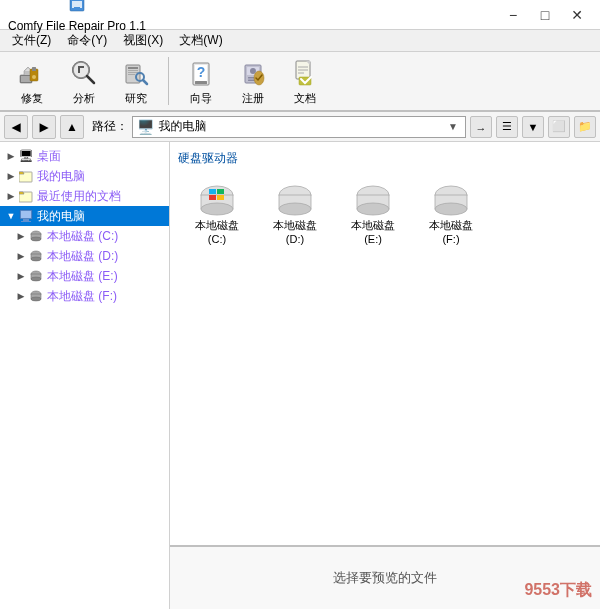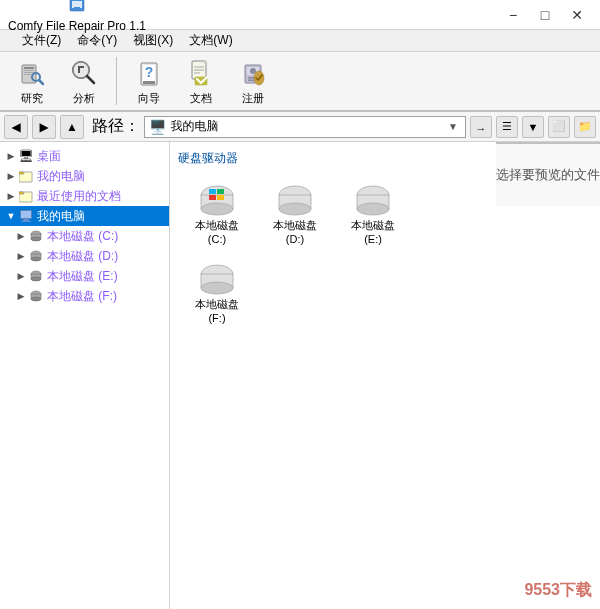--- a/index.html
+++ b/index.html
@@ -55,21 +55,21 @@
       border: none;
       background: transparent;
     }
 
     
     .menu-bar {
       height: 22px;
       background: #f0f0f0;
       display: flex;
       align-items: center;
-      padding: 0 14px;
+      padding: 0 4px;
       border-bottom: 1px solid #d0d0d0;
     }
     .menu-item {
       padding: 2px 8px;
       cursor: pointer;
       font-size: 12px;
       color: #000;
     }
 
     
@@ -128,21 +128,21 @@
       display: flex;
       align-items: center;
       justify-content: center;
       cursor: pointer;
       border: 1px solid #c0c0c0;
       background: #e8e8e8;
       border-radius: 2px;
       font-size: 12px;
     }
     .path-label {
-      font-size: 16px;
+      font-size: 12px;
       color: #000;
       margin-left: 4px;
     }
     .path-bar {
       display: flex;
       align-items: center;
       gap: 4px;
       flex: 1;
     }
     .path-input-container {
@@ -237,21 +237,21 @@
     .tree-label {
       font-size: 12px;
       color: #8b5cf6;
     }
     .tree-item.selected .tree-expand { color: white; }
 
     
     .right-panel {
       flex: 1;
       display: flex;
-      flex-direction: row;
+      flex-direction: column;
       background: white;
       overflow: hidden;
     }
     .right-panel-upper {
       flex: 1;
       padding: 8px;
       overflow: auto;
     }
     .section-title {
       font-size: 12px;
@@ -343,91 +343,105 @@
 
 <div class="menu-bar">
   <div class="menu-item">文件(Z)</div>
   <div class="menu-item">命令(Y)</div>
   <div class="menu-item">视图(X)</div>
   <div class="menu-item">文档(W)</div>
 </div>
 
 <div class="toolbar">
 
+  <div class="toolbar-btn">
+    <div class="toolbar-icon">
+      <svg width="32" height="32" viewBox="0 0 32 32">
+        <rect x="4" y="18" width="12" height="8" rx="1" fill="#888" stroke="#555" stroke-width="0.5"></rect>
+        <rect x="5" y="19" width="10" height="6" fill="#aaa"></rect>
+        <path d="M8 18 L8 14 L12 10 L16 14 L16 18" fill="#c0c0c0" stroke="#888" stroke-width="0.5"></path>
+        <path d="M9 14 L12 11 L15 14" fill="#ddd"></path>
+        <rect x="14" y="12" width="8" height="12" rx="1" fill="#b8860b" stroke="#8b6914" stroke-width="0.5"></rect>
+        <rect x="16" y="10" width="4" height="4" rx="0.5" fill="#888"></rect>
+        <circle cx="18" cy="20" r="2" fill="#e0c060"></circle>
+      </svg>
+    </div>
+    <span class="toolbar-label">修复</span>
+  </div>
+
+  <div class="toolbar-btn">
+    <div class="toolbar-icon">
+      <svg width="32" height="32" viewBox="0 0 32 32">
+        <ellipse cx="13" cy="13" rx="8" ry="8" fill="none" stroke="#555" stroke-width="2"></ellipse>
+        <ellipse cx="13" cy="13" rx="8" ry="8" fill="#e8e8e8" stroke="#888" stroke-width="1.5"></ellipse>
+        <line x1="19" y1="19" x2="26" y2="26" stroke="#333" stroke-width="2.5" stroke-linecap="round"></line>
+        <rect x="10" y="9" width="2" height="7" fill="#555"></rect>
+        <rect x="10" y="9" width="6" height="2" fill="#555"></rect>
+      </svg>
+    </div>
+    <span class="toolbar-label">分析</span>
+  </div>
 
   <div class="toolbar-btn">
     <div class="toolbar-icon">
       <svg width="32" height="32" viewBox="0 0 32 32">
         <rect x="6" y="8" width="14" height="18" rx="1" fill="#d0d0d0" stroke="#888" stroke-width="1"></rect>
         <rect x="8" y="10" width="10" height="2" fill="#888"></rect>
         <rect x="8" y="13" width="10" height="1" fill="#aaa"></rect>
         <rect x="8" y="15" width="10" height="1" fill="#aaa"></rect>
         <rect x="8" y="17" width="7" height="1" fill="#aaa"></rect>
         <circle cx="20" cy="20" r="4" fill="none" stroke="#5080b0" stroke-width="2"></circle>
         <line x1="23" y1="23" x2="27" y2="27" stroke="#5080b0" stroke-width="2.5" stroke-linecap="round"></line>
       </svg>
     </div>
     <span class="toolbar-label">研究</span>
   </div>
-
-  <div class="toolbar-btn">
-    <div class="toolbar-icon">
-      <svg width="32" height="32" viewBox="0 0 32 32">
-        <ellipse cx="13" cy="13" rx="8" ry="8" fill="none" stroke="#555" stroke-width="2"></ellipse>
-        <ellipse cx="13" cy="13" rx="8" ry="8" fill="#e8e8e8" stroke="#888" stroke-width="1.5"></ellipse>
-        <line x1="19" y1="19" x2="26" y2="26" stroke="#333" stroke-width="2.5" stroke-linecap="round"></line>
-        <rect x="10" y="9" width="2" height="7" fill="#555"></rect>
-        <rect x="10" y="9" width="6" height="2" fill="#555"></rect>
-      </svg>
-    </div>
-    <span class="toolbar-label">分析</span>
-  </div>
   <div class="toolbar-separator"></div>
 
   <div class="toolbar-btn">
     <div class="toolbar-icon">
       <svg width="32" height="32" viewBox="0 0 32 32">
         <rect x="8" y="6" width="16" height="22" rx="1" fill="#e8e8e8" stroke="#888" stroke-width="1"></rect>
         <rect x="10" y="8" width="12" height="16" fill="white"></rect>
         <text x="16" y="20" text-anchor="middle" font-size="14" fill="#4a90d9" font-weight="bold">?</text>
         <rect x="10" y="24" width="12" height="3" rx="0.5" fill="#888"></rect>
       </svg>
     </div>
     <span class="toolbar-label">向导</span>
+  </div>
+
+  <div class="toolbar-btn">
+    <div class="toolbar-icon">
+      <svg width="32" height="32" viewBox="0 0 32 32">
+        <rect x="8" y="8" width="16" height="18" rx="1" fill="#c0c0d0" stroke="#8888a0" stroke-width="1"></rect>
+        <rect x="10" y="10" width="12" height="8" rx="0.5" fill="#d8d8e8"></rect>
+        <circle cx="16" cy="14" r="3" fill="#8888a0"></circle>
+        <rect x="11" y="20" width="10" height="1.5" rx="0.5" fill="#8888a0"></rect>
+        <rect x="11" y="22.5" width="7" height="1.5" rx="0.5" fill="#8888a0"></rect>
+        <ellipse cx="22" cy="21" rx="5" ry="7" fill="#c8a040" stroke="#a07820" stroke-width="0.5"></ellipse>
+        <path d="M19 21 L21 23 L25 18" stroke="#805a00" stroke-width="1.5" fill="none" stroke-linecap="round"></path>
+      </svg>
+    </div>
+    <span class="toolbar-label">注册</span>
   </div>
 
   <div class="toolbar-btn">
     <div class="toolbar-icon">
       <svg width="32" height="32" viewBox="0 0 32 32">
         <rect x="7" y="4" width="14" height="18" rx="1" fill="#f5f5e8" stroke="#888" stroke-width="1"></rect>
         <polygon points="17,4 21,4 21,8" fill="#ccc"></polygon>
         <line x1="9" y1="10" x2="19" y2="10" stroke="#aaa" stroke-width="1"></line>
         <line x1="9" y1="13" x2="19" y2="13" stroke="#aaa" stroke-width="1"></line>
         <line x1="9" y1="16" x2="15" y2="16" stroke="#aaa" stroke-width="1"></line>
         <rect x="10" y="20" width="12" height="8" rx="1" fill="#c0c040" stroke="#a0a020" stroke-width="0.5"></rect>
         <path d="M12 22 L16 26 L22 20" stroke="white" stroke-width="2" fill="none" stroke-linecap="round"></path>
       </svg>
     </div>
     <span class="toolbar-label">文档</span>
   </div>
-
-  <div class="toolbar-btn">
-    <div class="toolbar-icon">
-      <svg width="32" height="32" viewBox="0 0 32 32">
-        <rect x="8" y="8" width="16" height="18" rx="1" fill="#c0c0d0" stroke="#8888a0" stroke-width="1"></rect>
-        <rect x="10" y="10" width="12" height="8" rx="0.5" fill="#d8d8e8"></rect>
-        <circle cx="16" cy="14" r="3" fill="#8888a0"></circle>
-        <rect x="11" y="20" width="10" height="1.5" rx="0.5" fill="#8888a0"></rect>
-        <rect x="11" y="22.5" width="7" height="1.5" rx="0.5" fill="#8888a0"></rect>
-        <ellipse cx="22" cy="21" rx="5" ry="7" fill="#c8a040" stroke="#a07820" stroke-width="0.5"></ellipse>
-        <path d="M19 21 L21 23 L25 18" stroke="#805a00" stroke-width="1.5" fill="none" stroke-linecap="round"></path>
-      </svg>
-    </div>
-    <span class="toolbar-label">注册</span>
-  </div>
 </div>
 
 <div class="nav-bar">
   <div class="nav-btn">◀</div>
   <div class="nav-btn">▶</div>
   <div class="nav-btn">▲</div>
   <span class="path-label">路径：</span>
   <div class="path-bar">
     <div class="path-input-container">
       <span class="path-computer-icon">🖥️</span>

